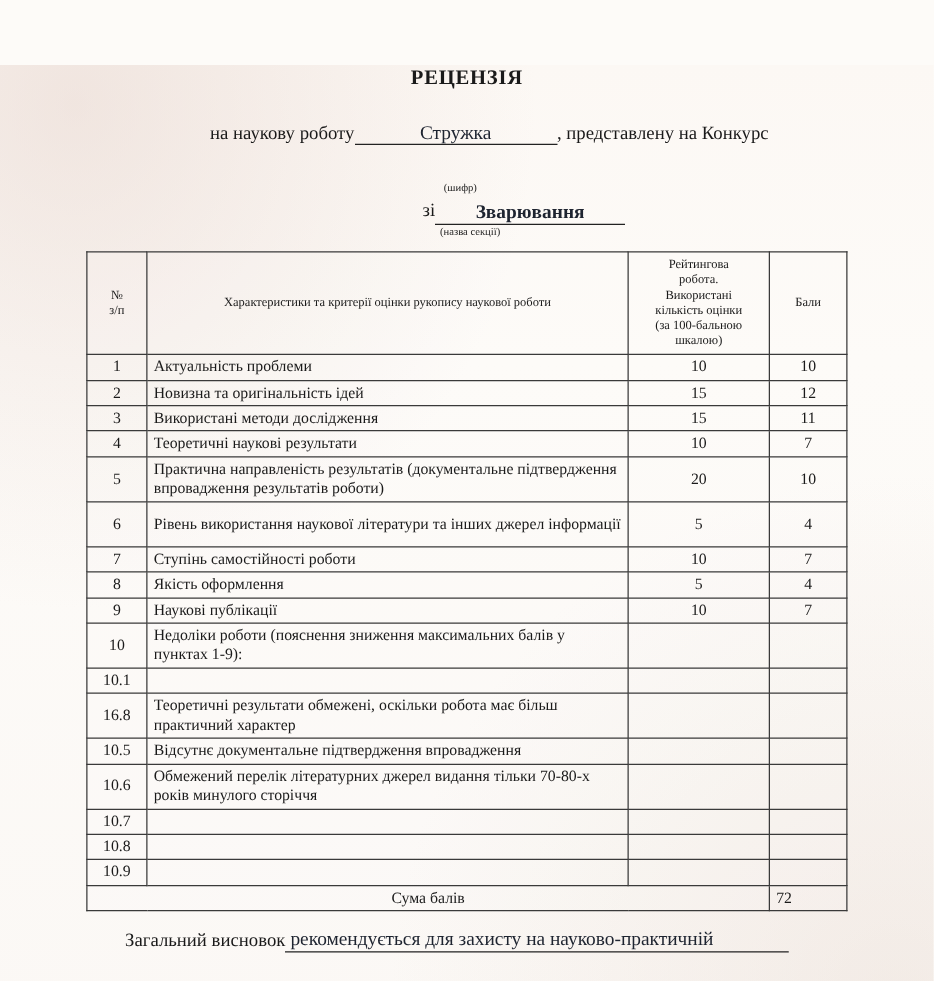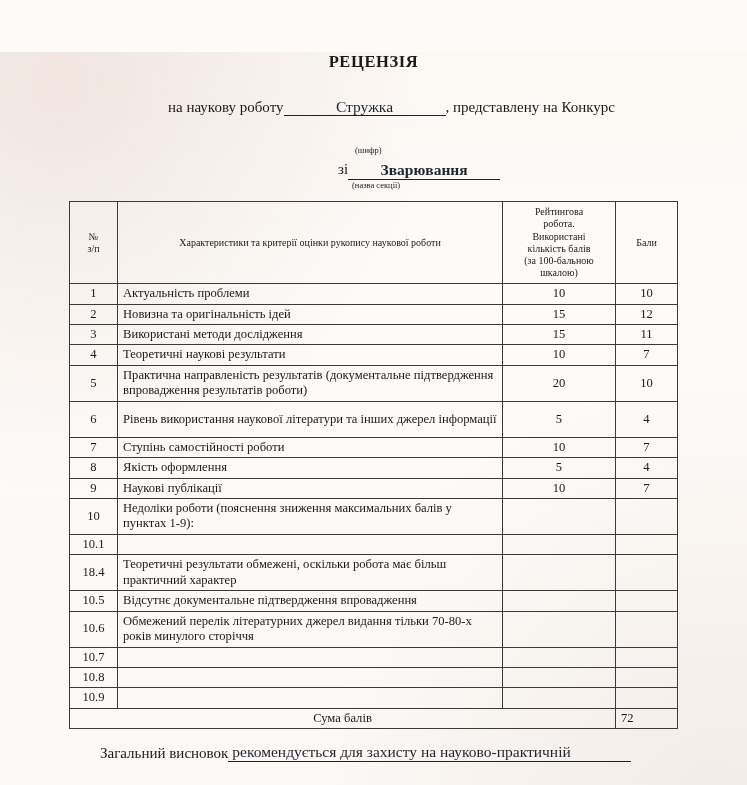--- a/index.html
+++ b/index.html
@@ -161,21 +161,21 @@
       <tr>
         <th>
           <div>№</div>
           <div>з/п</div>
         </th>
         <th>Характеристики та критерії оцінки рукопису наукової роботи</th>
         <th>
           <div>Рейтингова</div>
           <div>робота.</div>
           <div>Використані</div>
-          <div>кількість балів</div>
+          <div>кількість оцінки</div>
           <div>(за 100-бальною</div>
           <div>шкалою)</div>
         </th>
         <th>Бали</th>
       </tr>
     </thead>
     <tbody>
       <tr class="rowh">
         <td class="num">1</td>
         <td class="desc">Актуальність проблеми</td>
@@ -236,21 +236,21 @@
         <td class="mid"></td>
         <td class="mid"></td>
       </tr>
       <tr class="rowh">
         <td class="num">10.1</td>
         <td class="desc"></td>
         <td class="mid"></td>
         <td class="mid"></td>
       </tr>
       <tr class="rowh2">
-        <td class="num">18.4</td>
+        <td class="num">16.8</td>
         <td class="desc">Теоретичні результати обмежені, оскільки робота має більш практичний характер</td>
         <td class="mid"></td>
         <td class="mid"></td>
       </tr>
       <tr class="rowh">
         <td class="num">10.5</td>
         <td class="desc">Відсутнє документальне підтвердження впровадження</td>
         <td class="mid"></td>
         <td class="mid"></td>
       </tr>

